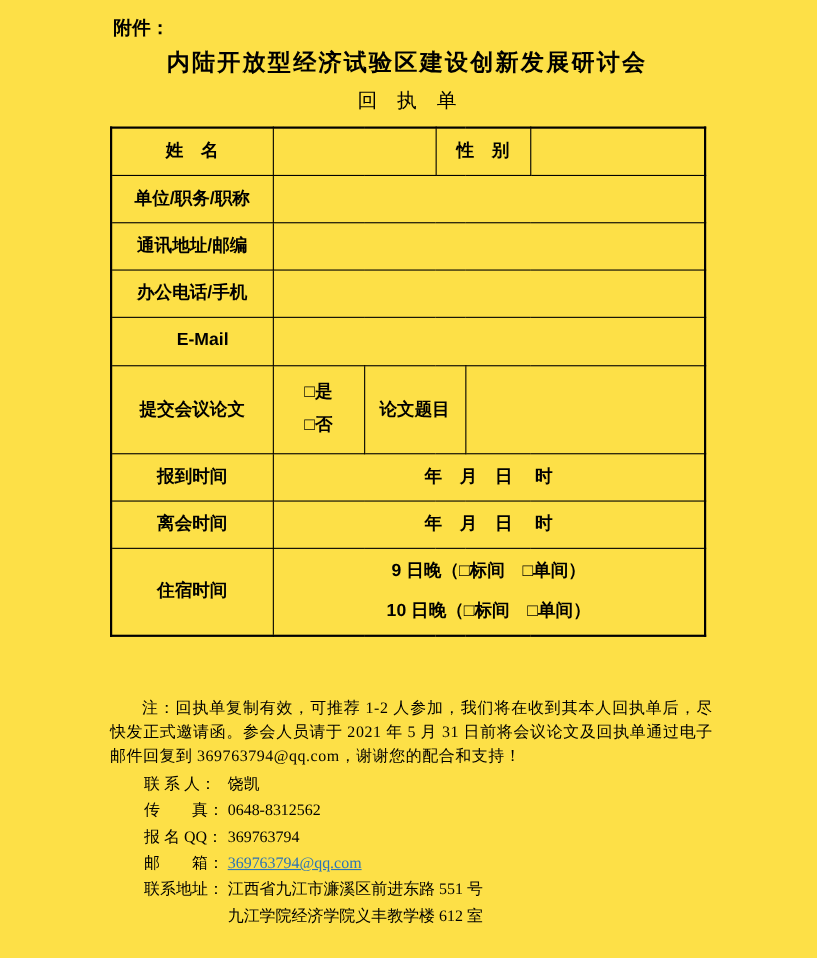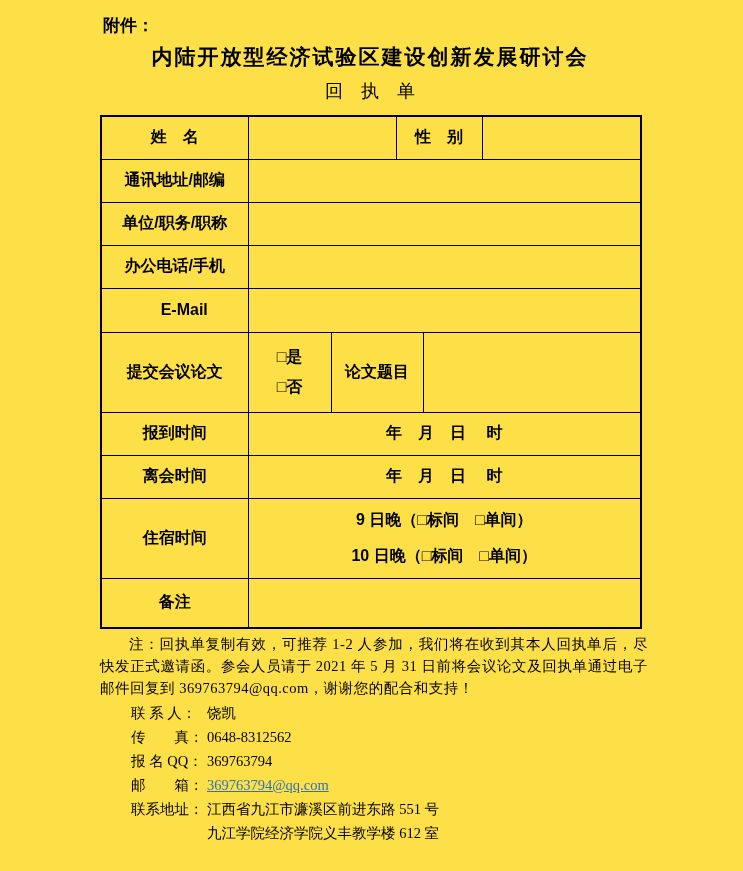--- a/index.html
+++ b/index.html
@@ -123,25 +123,25 @@
         <col style="width:159px">
     </colgroup>
     <tbody>
         <tr class="h43">
       <td>姓　名</td>
       <td colspan="2"></td>
       <td colspan="2">性　别</td>
       <td></td>
     </tr>
     <tr class="h43">
+      <td>单位/职务/职称</td>
+      <td colspan="5"></td>
+    </tr>
+    <tr class="h43">
       <td>通讯地址/邮编</td>
-      <td colspan="5"></td>
-    </tr>
-    <tr class="h43">
-      <td>单位/职务/职称</td>
       <td colspan="5"></td>
     </tr>
     <tr class="h43">
       <td>办公电话/手机</td>
       <td colspan="5"></td>
     </tr>
     <tr class="h44">
       <td>E-Mail</td>
       <td colspan="5"></td>
     </tr>
@@ -162,24 +162,20 @@
       <td>离会时间</td>
       <td colspan="5">年　月　日　 时</td>
     </tr>
     <tr class="h80">
       <td>住宿时间</td>
       <td colspan="5" class="stay-cell">
         <div>9 日晚（□标间　□单间）</div>
         <div>10 日晚（□标间　□单间）</div>
       </td>
     </tr>
-    <tr class="h50">
-      <td>备注</td>
-      <td colspan="5"></td>
-    </tr>
   </tbody>
     </table>
 
   <div class="note">注：回执单复制有效，可推荐 1-2 人参加，我们将在收到其本人回执单后，尽快发正式邀请函。参会人员请于 2021 年 5 月 31 日前将会议论文及回执单通过电子邮件回复到 369763794@qq.com，谢谢您的配合和支持！</div>
 
   <div class="contacts">
     <div class="contact-line">
       <span class="contact-label">联 系 人：</span><span>饶凯</span>
     </div>
     <div class="contact-line">

